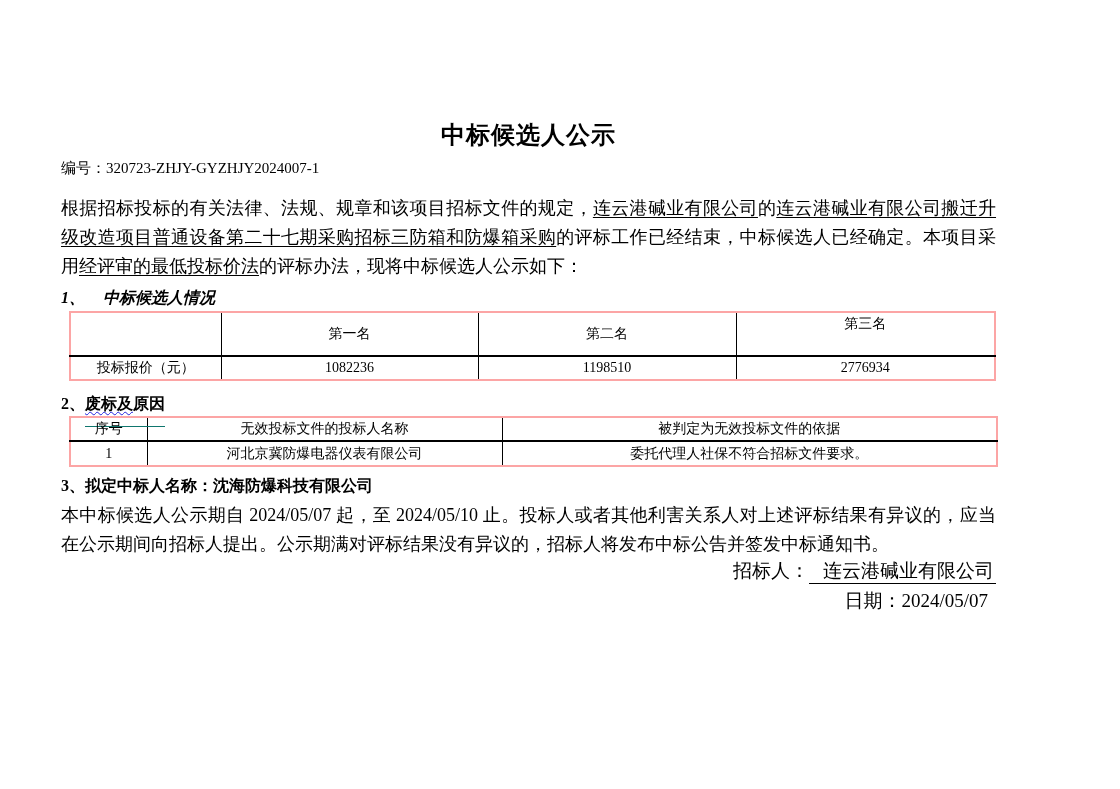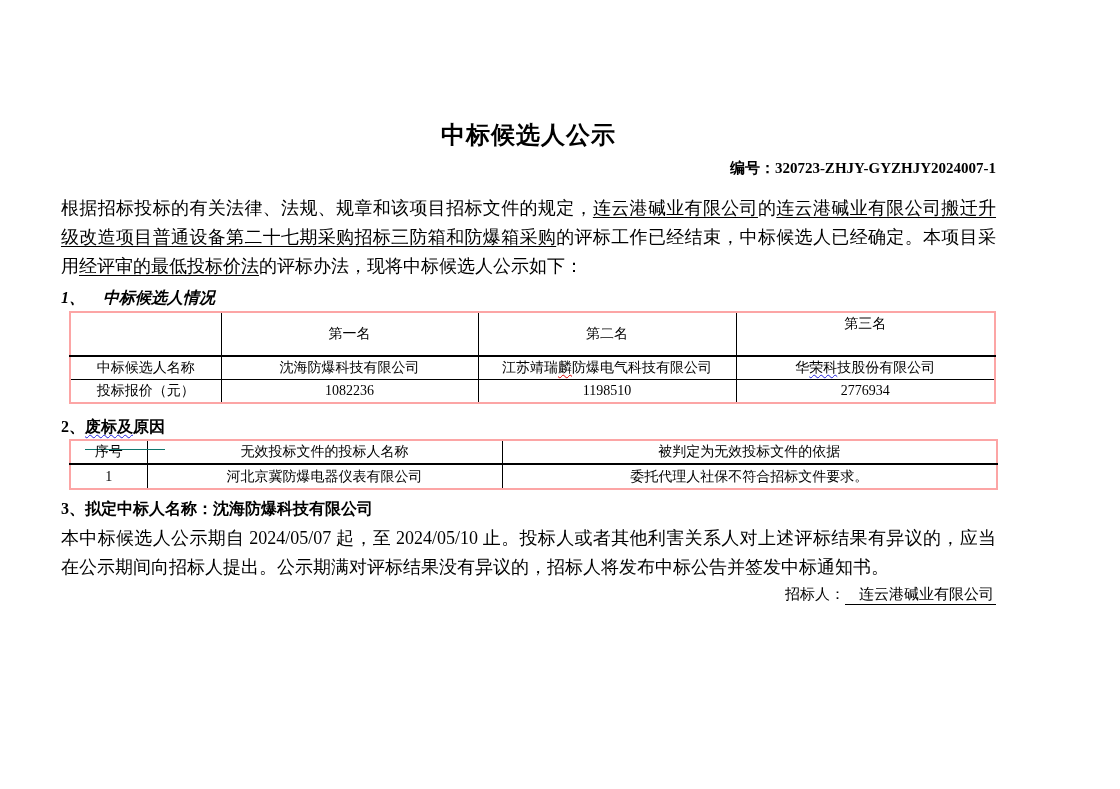--- a/index.html
+++ b/index.html
@@ -8,21 +8,21 @@
     font-family:"Liberation Serif","DejaVu Serif",serif;
     position:relative;overflow:hidden;
   }
   .content{margin:0 90px 0 61px;width:935px;}
 
   .title{
     margin:120px 0 0 0;font-size:24px;font-weight:bold;
     text-align:center;line-height:30px;letter-spacing:1px;
   }
   .doc-number{
-    margin-top:8px;text-align:right;font-size:15px;line-height:20px;font-weight:bold;
+    margin-top:8px;text-align:left;font-size:15px;line-height:20px;
   }
 
   .para{
     margin:0;font-size:18px;line-height:29px;text-align:justify;
   }
   .intro{margin-top:16px;}
   .closing{margin-top:6px;}
 
   .u{text-decoration:underline;text-underline-offset:3px;text-decoration-thickness:1px;}
 
@@ -58,21 +58,21 @@
     font-size:14px;padding:0 2px;overflow:hidden;white-space:nowrap;
   }
   .t1{margin-top:4px;}
   .t1 .hdr td{height:40px;border-bottom:2px solid #000;}
   .t1 .va-top{vertical-align:top;padding-top:2px;}
   .t1 .data td{height:22px;}
   .t2{margin-top:3px;}
   .t2 .hdr td{height:22px;border-bottom:2px solid #000;}
   .t2 .data td{height:23px;}
 
-  .sig-block{text-align:right;font-size:15px;}
+  .sig-block{text-align:right;font-size:19px;}
   .sig-line1{margin-top:2px;line-height:20px;}
   .sig-line2{margin-top:10px;line-height:20px;padding-right:8px;}
   .sig-underline{
     border-bottom:1px solid #000;padding:0 2px 2px 14px;
   }
 </style>
 </head>
 <body style="--misspell-red: #e00000; --misspell-blue: #2222dd;">
 
 <div class="content">
@@ -91,26 +91,20 @@
         <col style="width:257px">
         <col style="width:258px">
         <col style="width:259px">
       </colgroup>
     <tbody>
         <tr class="hdr">
       <td></td>
       <td>第一名</td>
       <td>第二名</td>
       <td class="va-top">第三名</td>
-    </tr>
-    <tr class="data">
-      <td>中标候选人名称</td>
-      <td>沈海防爆科技有限公司</td>
-      <td><span>江苏靖瑞</span><span class="wavy-red">麟</span><span>防爆电气科技有限公司</span></td>
-      <td><span>华</span><span class="wavy-blue">荣科</span><span>技股份有限公司</span></td>
     </tr>
     <tr class="data">
       <td>投标报价（元）</td>
       <td>1082236</td>
       <td>1198510</td>
       <td>2776934</td>
     </tr>
   </tbody>
     </table>
 
@@ -135,15 +129,16 @@
     </tr>
   </tbody>
     </table>
 
   <div class="heading h3"><span>3、</span><span>拟定中标人名称：沈海防爆科技有限公司</span></div>
 
   <p class="para closing">本中标候选人公示期自 2024/05/07 起，至 2024/05/10 止。投标人或者其他利害关系人对上述评标结果有异议的，应当在公示期间向招标人提出。公示期满对评标结果没有异议的，招标人将发布中标公告并签发中标通知书。</p>
 
   <div class="sig-block">
     <div class="sig-line1"><span>招标人：</span><span class="sig-underline">连云港碱业有限公司</span></div>
+    <div class="sig-line2"><span>日期：</span><span>2024/05/07</span></div>
   </div>
 
 </div>
 
 </body></html>

